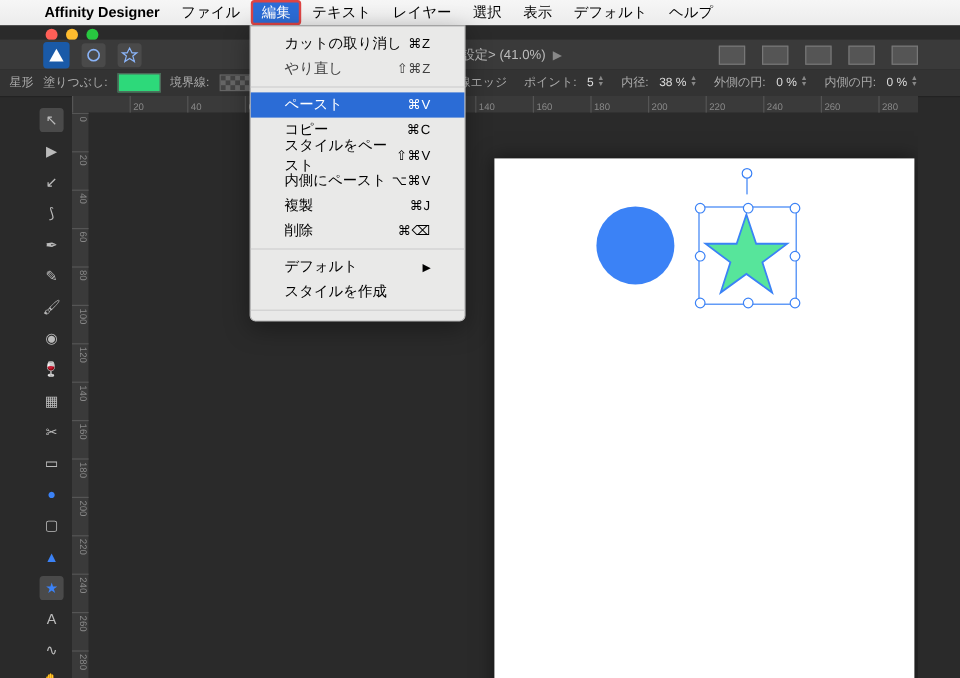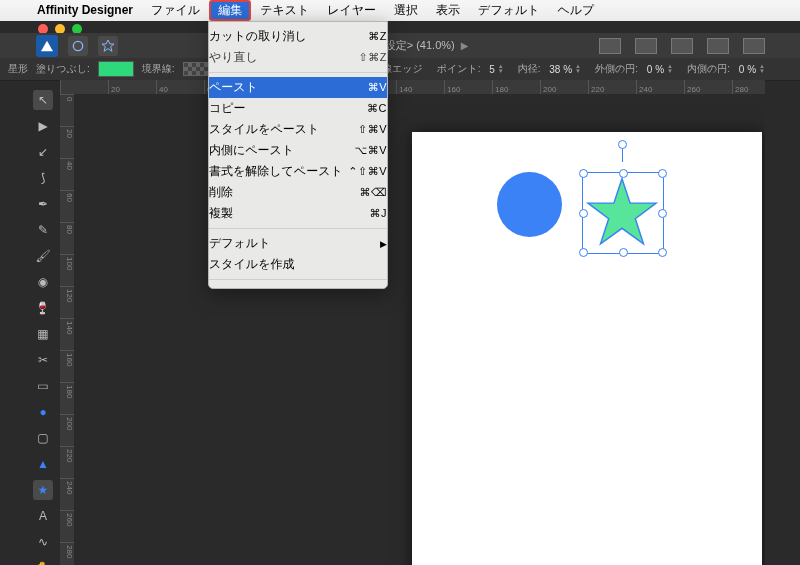--- a/index.html
+++ b/index.html
@@ -2,21 +2,21 @@
 <html><head>
 <meta charset="utf-8">
 <style>
 html,body{margin:0;padding:0;width:800px;height:565px;background:#2a2a2a;font-family:"Helvetica Neue",Arial,sans-serif;font-size:11px;color:#ccc;overflow:hidden;-webkit-font-smoothing:antialiased;}
 .menubar{height:21px;background:linear-gradient(#f6f6f6,#ececec);display:flex;align-items:center;padding:0 10px;color:#000;font-size:12px;gap:0;}
 .apple{font-size:14px;width:18px;text-align:center;}
 .menubar .mitem{padding:0 9px;height:21px;line-height:21px;}
 .menubar .mitem.highlighted{background:#2b6cd6;color:#fff;border:2px solid #d44;border-radius:3px;height:17px;line-height:17px;padding:0 7px;}
 .menubar .appname{font-weight:600;}
 .dropdown{position:absolute;top:21px;left:208px;width:178px;background:#e9e9e8;border:1px solid #b5b5b5;border-radius:0 0 5px 5px;box-shadow:0 6px 20px rgba(0,0,0,0.35);color:#000;font-size:12px;padding:4px 0;z-index:100;}
-.dd-row{display:flex;justify-content:space-between;align-items:center;padding:2px 0;height:17px;}
+.dd-row{display:flex;justify-content:space-between;align-items:center;padding:2px 28px;height:17px;}
 .dd-row.selected{background:#2b6cd6;color:#fff;}
 .dd-row.disabled{color:#404040;}
 .dd-sep{height:1px;background:#cfcfcf;margin:4px 0;}
 .dd-sc{font-size:11px;letter-spacing:0.5px;}
 .dd-arrow{font-size:9px;}
 .traffic{position:absolute;top:24px;left:38px;display:flex;gap:7px;}
 .tl{width:10px;height:10px;border-radius:50%;}
 .tl.r{background:#ff5f57;} .tl.y{background:#febc2e;} .tl.g{background:#28c840;}
 .toolbar{position:absolute;top:33px;left:0;right:0;height:25px;background:#3a3a3a;border-bottom:1px solid #222;display:flex;align-items:center;}
 .tb-left{display:flex;align-items:center;gap:10px;padding-left:36px;}
@@ -92,30 +92,26 @@
     </div>
   <div class="dd-row">
       <span>スタイルをペースト</span>
       <span class="dd-sc">⇧⌘V</span>
     </div>
   <div class="dd-row">
       <span>内側にペースト</span>
       <span class="dd-sc">⌥⌘V</span>
     </div>
   <div class="dd-row">
-      <span>書式を解除してペースト</span>
-      <span class="dd-sc">⌃⇧⌘V</span>
+      <span>複製</span>
+      <span class="dd-sc">⌘J</span>
     </div>
   <div class="dd-row">
       <span>削除</span>
       <span class="dd-sc">⌘⌫</span>
-    </div>
-  <div class="dd-row">
-      <span>複製</span>
-      <span class="dd-sc">⌘J</span>
     </div>
   <div class="dd-sep"></div>
   <div class="dd-row">
       <span>デフォルト</span>
       <span class="dd-arrow">▶</span>
     </div>
   <div class="dd-row">
       <span>スタイルを作成</span>
       <span class="dd-sc"></span>
     </div>

